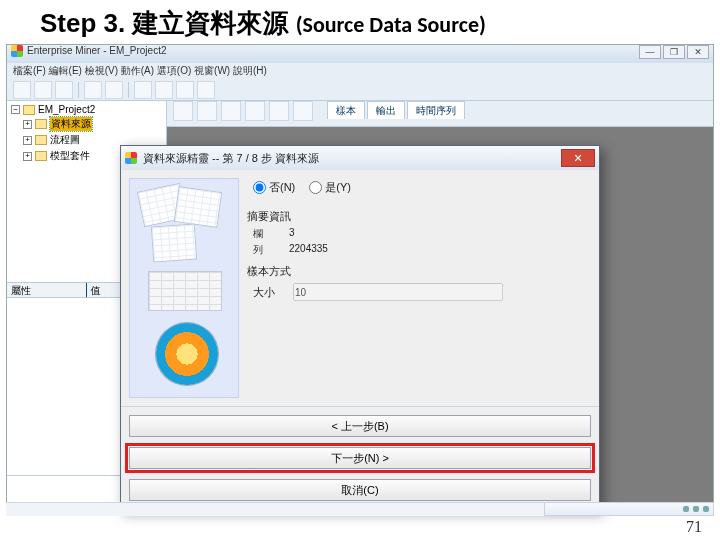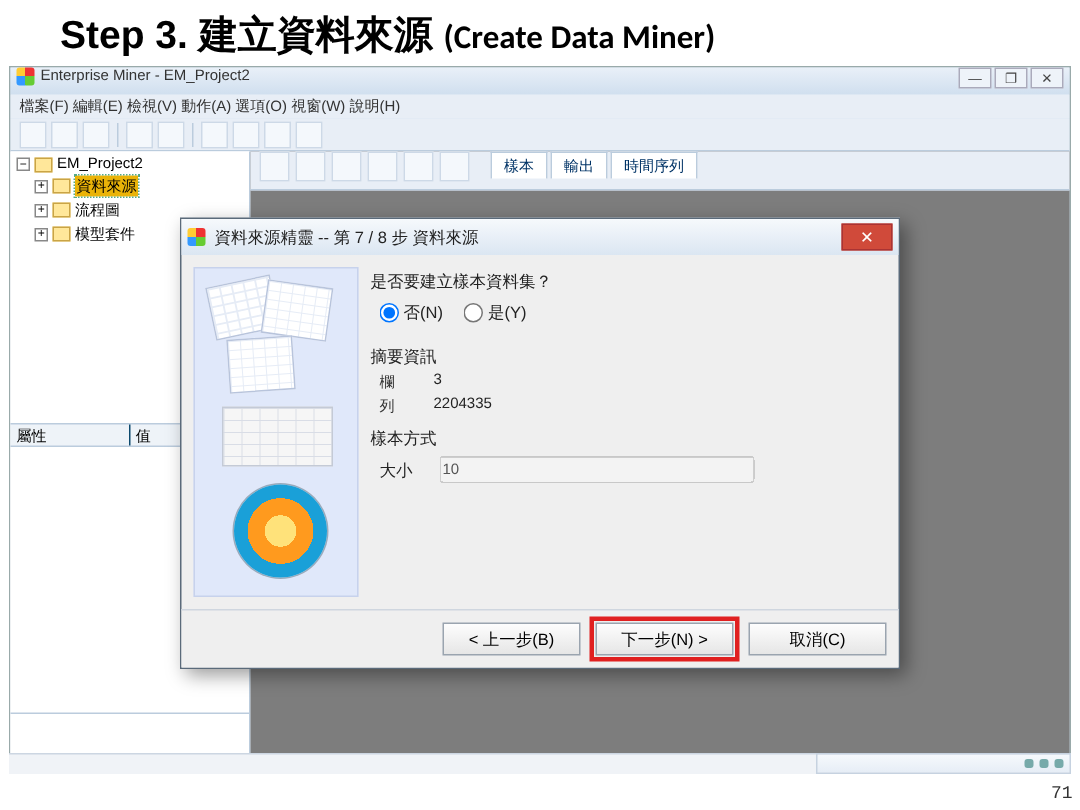--- a/index.html
+++ b/index.html
@@ -58,37 +58,37 @@
   .radio-row label { display: flex; align-items: center; gap: 3px; }
   .sec-title { font-size: 11px; margin: 6px 0 2px; }
   .kv { display: flex; gap: 8px; font-size: 10px; padding: 1px 0 1px 6px; }
   .kv .k { width: 28px; color: #333; }
   .type-row { display: flex; align-items: center; gap: 6px; padding: 2px 0 2px 6px; }
   .type-row select, .type-row input { font-size: 10px; height: 18px; }
   .type-row select { width: 130px; }
   .type-row .k { width: 34px; }
   .name-row input { width: 210px; }
   
-  .dlg-buttons { border-top: 1px solid #cfd6df; padding: 8px; display: flex; justify-content: flex-end; gap: 10px; background: #efefef; }
+  .dlg-buttons { border-top: 1px solid #cfd6df; padding: 8px; display: flex; justify-content: flex-end; gap: 10px; background: #efefef; flex-direction: column; }
   .btn { min-width: 92px; height: 22px; font-size: 11px; background: linear-gradient(#fdfdfd,#e6e6e6); border: 1px solid #9aa4af; padding: 0 8px; }
   .btn.hl { outline: 3px solid #e02020; outline-offset: 1px; }
   
   .statusbar { position: absolute; left: 6px; right: 6px; bottom: 24px; height: 14px; background: #f0f3f7; border-top: 1px solid #ccd6e2; }
   .tray { position: absolute; right: 6px; bottom: 24px; width: 170px; height: 14px; background: linear-gradient(#f6f9fc,#e6edf6); border: 1px solid #c6d2e0; display: flex; align-items: center; justify-content: flex-end; gap: 4px; padding: 0 4px; }
   .tray .dot { width: 6px; height: 6px; background: #7aa; border-radius: 2px; }
-  .page-num { position: absolute; right: 5px; bottom: 4px; font-size: 12px; color: #333; font-family: Liberation Mono, monospace; }
+  .page-num { position: absolute; right: 18px; bottom: 4px; font-size: 16px; color: #333; font-family: Liberation Serif, serif; }
   .logo { width: 12px; height: 12px; background: conic-gradient(#e33 0 25%, #6c3 0 50%, #39f 0 75%, #fc3 0); border-radius: 2px; margin-right: 4px; }
 </style>
 </head>
 <body>
 
 <div class="slide-title">
   <span>Step 3.</span>
   <span class="zh">建立資料來源</span>
-  <span class="en">(Create Data Miner)</span>
+  <span class="en">(Source Data Source)</span>
 </div>
 
 <div class="app-window">
   <div class="app-titlebar">
     <span class="logo"></span>
     <span>Enterprise Miner - EM_Project2</span>
     <span class="spacer"></span>
     <span class="win-btn">—</span>
     <span class="win-btn">❐</span>
     <span class="win-btn">✕</span>
@@ -166,21 +166,20 @@
   </div>
   <div class="dlg-body">
     <div class="dlg-art">
       <div class="sheet s1"></div>
       <div class="sheet s2"></div>
       <div class="sheet s3"></div>
       <div class="block"></div>
       <div class="target"></div>
     </div>
     <div class="dlg-form">
-      <div class="q">是否要建立樣本資料集？</div>
       <div class="radio-row">
         <label>
             <input type="radio" name="sample" checked="" style="">
             <span>否(N)</span>
           </label>
         <label>
             <input type="radio" name="sample" style="">
             <span>是(Y)</span>
           </label>
       </div>

